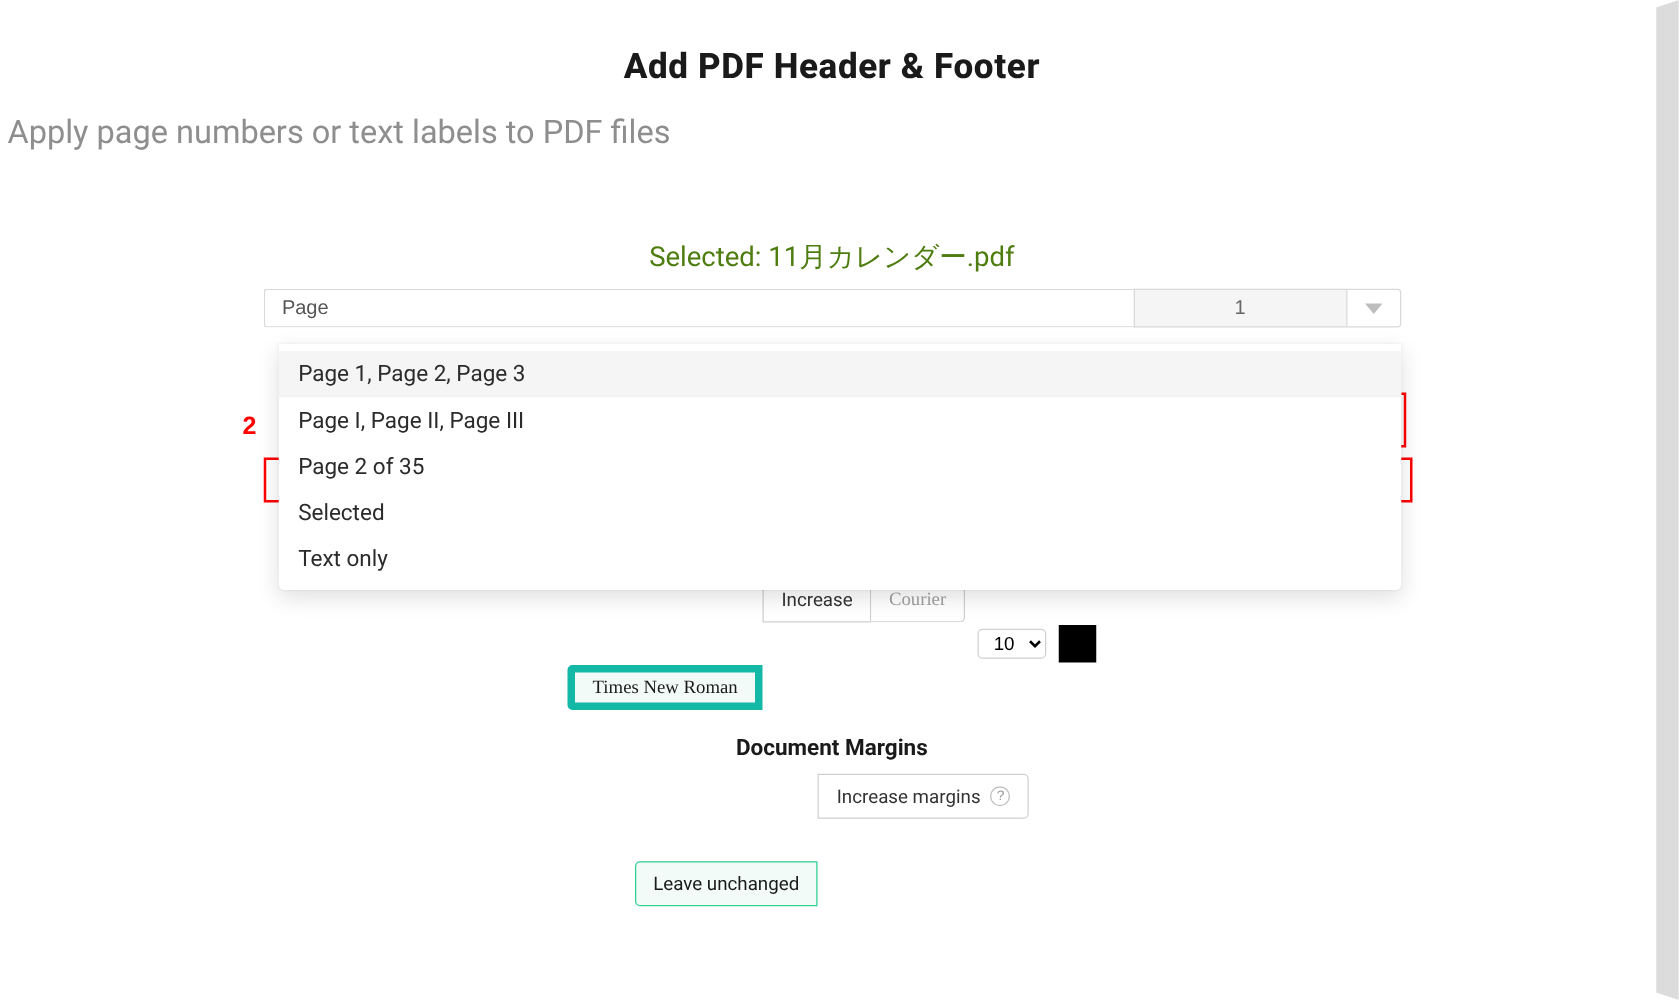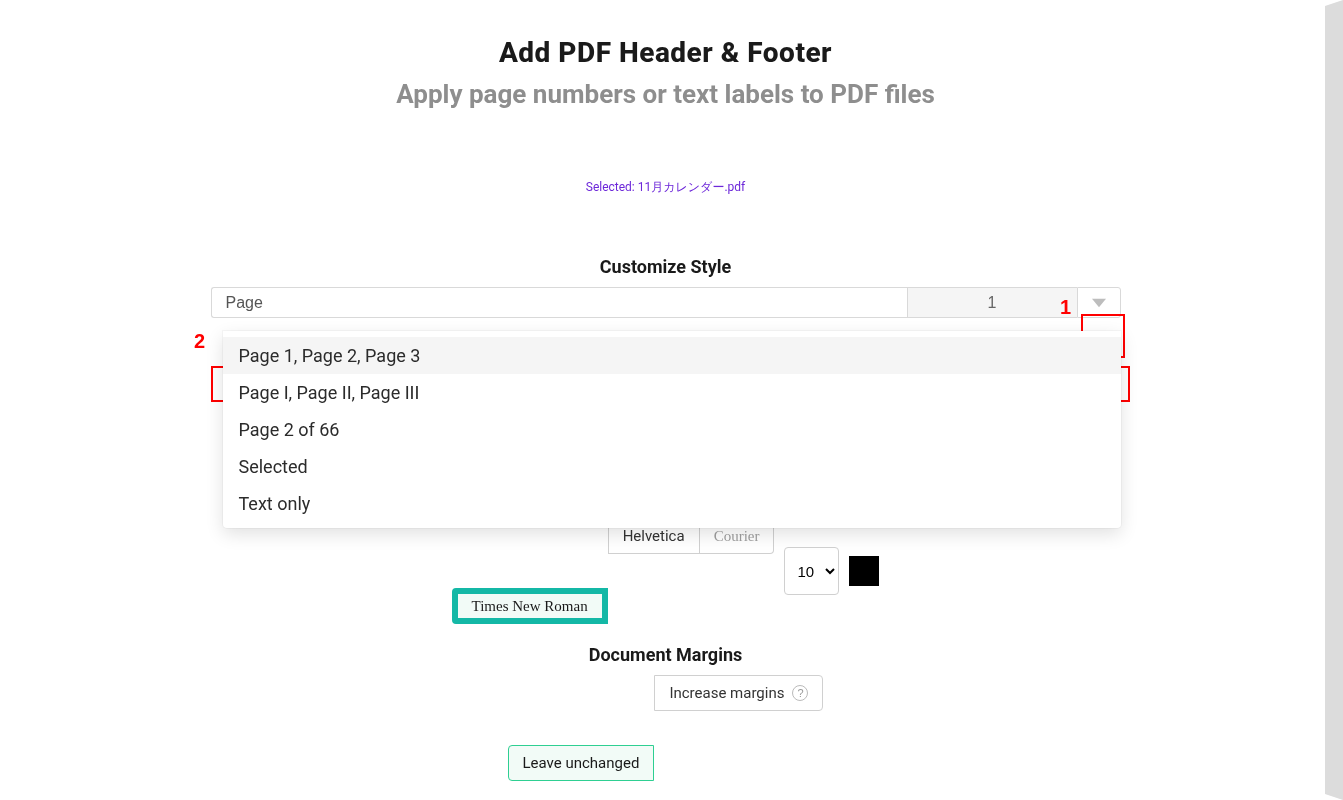--- a/index.html
+++ b/index.html
@@ -2,22 +2,22 @@
 <html><head>
 <meta charset="utf-8">
 <style>
   * { box-sizing: border-box; margin: 0; padding: 0; }
   html, body { width: 1343px; height: 800px; font-family: -apple-system, BlinkMacSystemFont, "Segoe UI", Roboto, Helvetica, Arial, sans-serif; background:#ffffff; color:#1a1a1a; overflow:hidden; }
   body { position:relative; }
 
   .page-wrap { width:100%; height:100%; border:6px solid #ffffff; border-right:18px solid #dcdcdc; position:relative; }
 
   .title { text-align:center; font-size:28px; font-weight:800; color:#1a1a1a; margin-top:30px; letter-spacing:0.5px; }
-  .subtitle { text-align:center; font-size:26px; color:#8e8e8e; margin-top:10px;font-weight:bold; }
-  .selected { text-align:center; font-size:12px; color:#6d28d9; margin-top:70px; }
+  .subtitle { text-align:left; font-size:26px; color:#8e8e8e; margin-top:22px; }
+  .selected { text-align:center; font-size:22px; color:#4d7c0f; margin-top:70px; }
 
   .section-label { text-align:center; font-size:18px; font-weight:700; color:#1a1a1a; margin-top:60px; }
   .section-label.margins { margin-top:20px; }
 
   
   .style-row { margin:10px auto 0 auto; width:910px; height:31px; display:flex; position:relative; }
   .page-input { flex:1; border:1px solid #d9d9d9; border-right:none; border-radius:3px 0 0 3px; padding:0 14px; font-size:16px; color:#555; background:#fff; }
   .num-input { width:170px; border:1px solid #d9d9d9; border-right:none; background:#f5f5f5; text-align:center; font-size:16px; color:#666; }
   .dd-button { width:44px; border:1px solid #d9d9d9; border-radius:0 3px 3px 0; background:#fff; display:flex; align-items:center; justify-content:center; cursor:pointer; }
   .dd-button svg { width:14px; height:14px; fill:#bdbdbd; }
@@ -32,21 +32,21 @@
   .btn-group { display:flex; }
   .btn { padding:7px 14px; border:1px solid #d0d0d0; background:#fff; font-size:15px; color:#333; cursor:pointer; height:36px; display:flex; align-items:center; }
   .btn + .btn { border-left:none; }
   .btn.selected { border:6px solid #14b8a6; background:#f2fbf7; color:#1a1a1a; }
   .btn.times { font-family:"Times New Roman", serif; }
   .btn.courier { font-family:Liberation Serif, serif; color:#9e9e9e; }
   .btn:first-child { border-radius:4px 0 0 4px; }
   .btn:last-child  { border-radius:0 4px 4px 0; }
   .btn.selected + .btn { border-left:1px solid #d0d0d0; }
 
-  .size-select { height:48px; border:1px solid #d0d0d0; border-radius:4px; padding:0 8px; font-size:15px; background:#fff; cursor:pointer; }
+  .size-select { height:24px; border:1px solid #d0d0d0; border-radius:4px; padding:0 8px; font-size:15px; background:#fff; cursor:pointer; }
   .color-swatch { width:30px; height:30px; background:#000; cursor:pointer; }
 
   
   .margins-row { display:flex; justify-content:center; margin-top:10px; }
   .margins-row .btn.selected { border:1px solid #2ecf92; background:#f2fbf7; }
   .help-icon { display:inline-flex; width:16px; height:16px; border:1px solid #bbb; border-radius:50%; font-size:11px; color:#999; align-items:center; justify-content:center; margin-left:8px; font-family:Arial, sans-serif; }
 
   
   .anno-box1 { position:absolute; border:2px solid #ff0000; pointer-events:none; }
   .anno-box1.a1 { left:1075px; top:308px; width:44px; height:44px; }
@@ -60,44 +60,43 @@
 
 <div class="page-wrap">
 
   <h1 class="title">Add PDF Header &amp; Footer</h1>
   <div class="subtitle">Apply page numbers or text labels to PDF files</div>
 
   <div class="selected">
     <span>Selected: </span><span>11月カレンダー.pdf</span>
   </div>
 
-  <div class="section-label">Customize Style</div>
 
   <div class="style-row">
     <input class="page-input" value="Page" style="">
     <input class="num-input" value="1" style="">
     <div class="dd-button">
       <svg viewBox="0 0 10 6">
           <path d="M0 0 L10 0 L5 6 Z"></path>
         </svg>
     </div>
 
     <div class="dropdown">
       <div class="dropdown-item highlight">Page 1, Page 2, Page 3</div>
       <div class="dropdown-item">Page I, Page II, Page III</div>
-      <div class="dropdown-item">Page 2 of 66</div>
+      <div class="dropdown-item">Page 2 of 35</div>
       <div class="dropdown-item">Selected</div>
       <div class="dropdown-item">Text only</div>
     </div>
   </div>
 
   <div class="font-row">
     <div class="btn-group">
       <div class="btn selected times">Times New Roman</div>
-      <div class="btn">Helvetica</div>
+      <div class="btn">Increase</div>
       <div class="btn courier">Courier</div>
     </div>
     <select class="size-select">
       <option>10</option>
     </select>
     <div class="color-swatch"></div>
   </div>
 
   <div class="section-label margins">Document Margins</div>
   <div class="margins-row">

